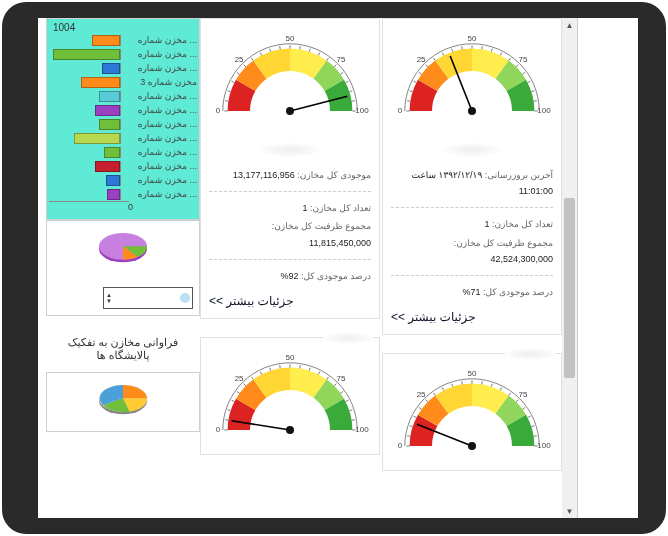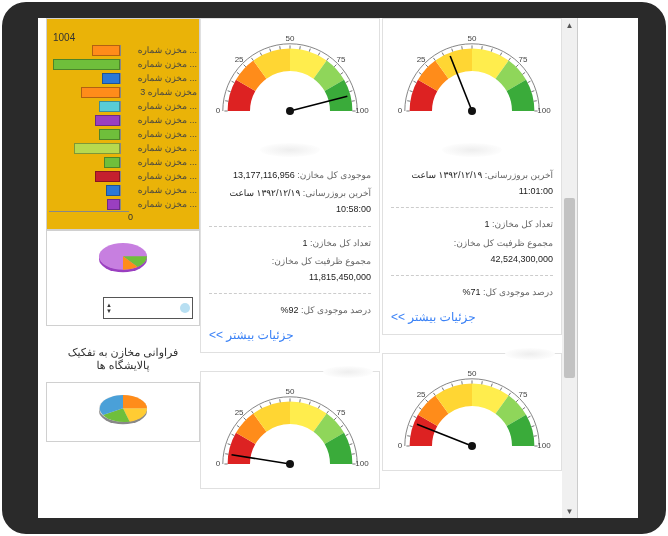--- a/index.html
+++ b/index.html
@@ -69,22 +69,22 @@
   }
 
   
   .sidebar {
     width: 162px;
     padding: 0 0 0 8px;
     flex-shrink: 0;
   }
   .bar-chart-box {
     border: 1px solid #d0d0d0;
-    background: #eab308;
-    padding: 13px 2px 2px 2px;
+    background: #5eead4;
+    padding: 3px 2px 2px 2px;
   }
   .bar-chart-title {
     font-size: 10px;
     color: #333;
     text-align: left;
     padding: 0 4px;
   }
   .bar-row {
     display: flex;
     align-items: center;
@@ -197,21 +197,21 @@
   .lbl-line {
     font-size: 9px;
     color: #666;
     margin: 2px 0;
     text-align: right;
     line-height: 1.8;
   }
   .lbl-line b { color: #222; font-weight: normal; }
   .sep { border-top: 1px dashed #ccc; margin: 8px 0; }
   .more-link {
-    color: #3b82f6;
+    color: #0f172a;
     font-size: 12px;
     text-align: left;
     margin-top: 10px;
     cursor: pointer;
   }
   .placeholder-blur {
     width: 60px;
     height: 14px;
     background: radial-gradient(ellipse at center, #eee 0%, #fff 80%);
     margin: 6px auto;
@@ -370,21 +370,20 @@
               <text x="100" y="10" font-size="10" fill="#444" text-anchor="middle" dominant-baseline="middle">50</text>
               <text x="163.63961030678928" y="36.36038969321073" font-size="10" fill="#444" text-anchor="middle" dominant-baseline="middle">75</text>
               <text x="190" y="100" font-size="10" fill="#444" text-anchor="middle" dominant-baseline="middle">100</text>
               <line x1="100" y1="100" x2="171.6751539235187" y2="81.59694834980074" stroke="#000" stroke-width="2"></line>
               <circle cx="100" cy="100" r="5" fill="#111"></circle>
               <path d="M 16 99.99999999999999 A 84 84 0 0 1 184 100" fill="none" stroke="#666" stroke-width="1"></path>
             </svg>
         </div>
         <div class="placeholder-blur"></div>
         <div class="lbl-line"><span>موجودی کل مخازن:</span> <b>13,177,116,956</b></div>
-        <div class="lbl-line"><span>آخرین بروزرسانی:</span> <b>۱۳۹۲/۱۲/۱۹ ساعت 10:58:00</b></div>
         <div class="sep"></div>
         <div class="lbl-line"><span>تعداد کل مخازن:</span> <b>1</b></div>
         <div class="lbl-line"><span>مجموع ظرفیت کل مخازن:</span> <b>11,815,450,000</b></div>
         <div class="sep"></div>
         <div class="lbl-line"><span>درصد موجودی کل:</span> <b>92%</b></div>
         <div class="more-link">جزئیات بیشتر &gt;&gt;</div>
       </div>
       <div class="card" style="padding-bottom:0">
         <div class="placeholder-blur" style="position:absolute;top:-6px;right:6px;margin:0;width:50px;height:12px"></div>
         <div class="gauge-wrap">

